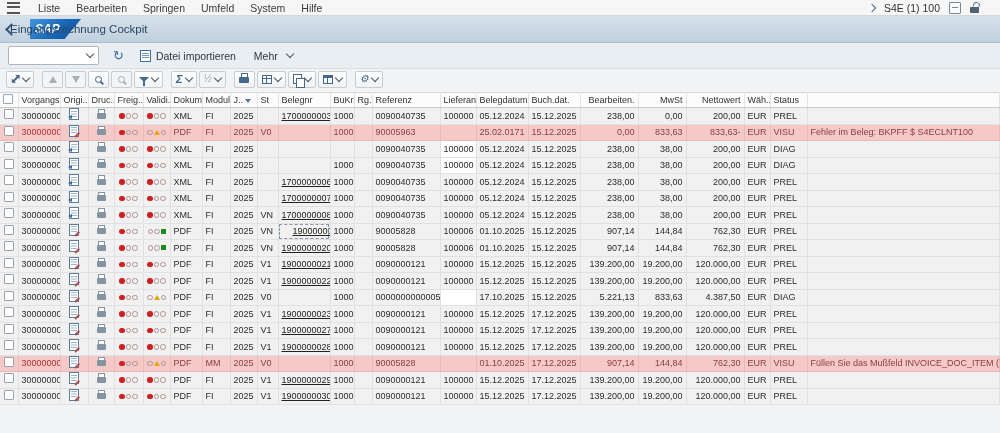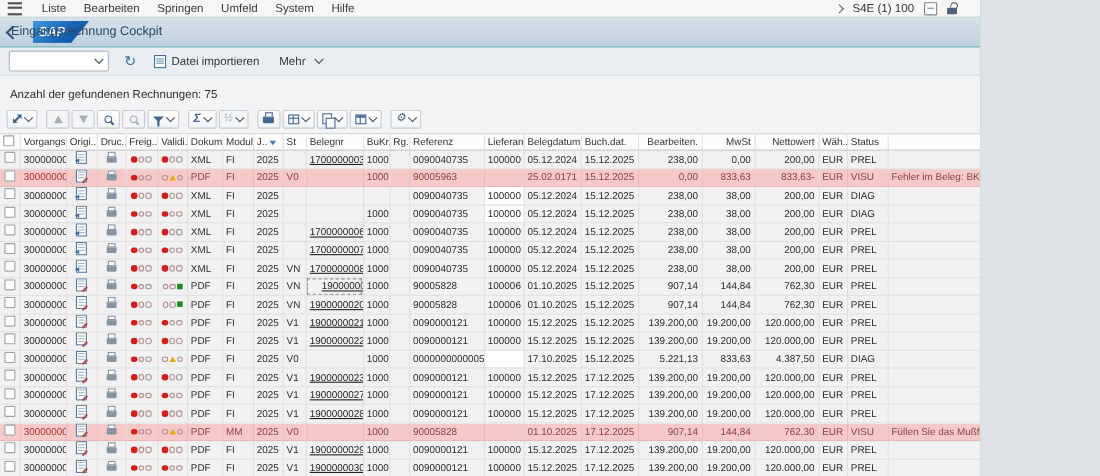--- a/index.html
+++ b/index.html
@@ -1,16 +1,16 @@
 <!DOCTYPE html>
 <html><head>
 <meta charset="utf-8">
 <style>
   html,body{margin:0;padding:0;background:#dfe3e6;}
-  .screen{position:relative;width:891px;height:433px;background:#14b8a6;overflow:hidden;
+  .screen{position:relative;width:1000px;height:433px;background:#1d4ed8;overflow:hidden;
           font-family:"Liberation Sans",sans-serif;color:#2b2b2b;}
 
   
   .menubar{height:15px;background:#f6f6f6;border-bottom:1px solid #d7d7d7;
            display:flex;align-items:center;font-size:10.5px;color:#3a3a3a;}
   .burger{width:13px;height:8px;border-top:2px solid #555;border-bottom:2px solid #555;
           position:relative;margin:0 10px 0 7px;cursor:pointer;}
   .burger::after{content:'';position:absolute;left:0;right:0;top:2px;height:2px;background:#555;}
   .menu-item{padding:0 8px;cursor:pointer;}
   .mb-right{margin-left:auto;display:flex;align-items:center;gap:9px;margin-right:21px;}
@@ -156,21 +156,20 @@
       <i class="imp-ico"></i>
       <span>Datei importieren</span>
     </span>
     <span class="more-btn">
       <span>Mehr</span>
       <i class="dd"></i>
     </span>
   </div>
 
   <div class="content">
-    <div class="summary">Anzahl der gefundenen Rechnungen: 75</div>
     <div class="alv-toolbar">
         <span class="tb-group">
           <span class="btn">
             <i class="ico i-detail"></i>
             <i class="dd"></i>
           </span>
         </span>
         <span class="tb-group">
           <span class="btn disabled">
             <i class="ico i-asc"></i>

